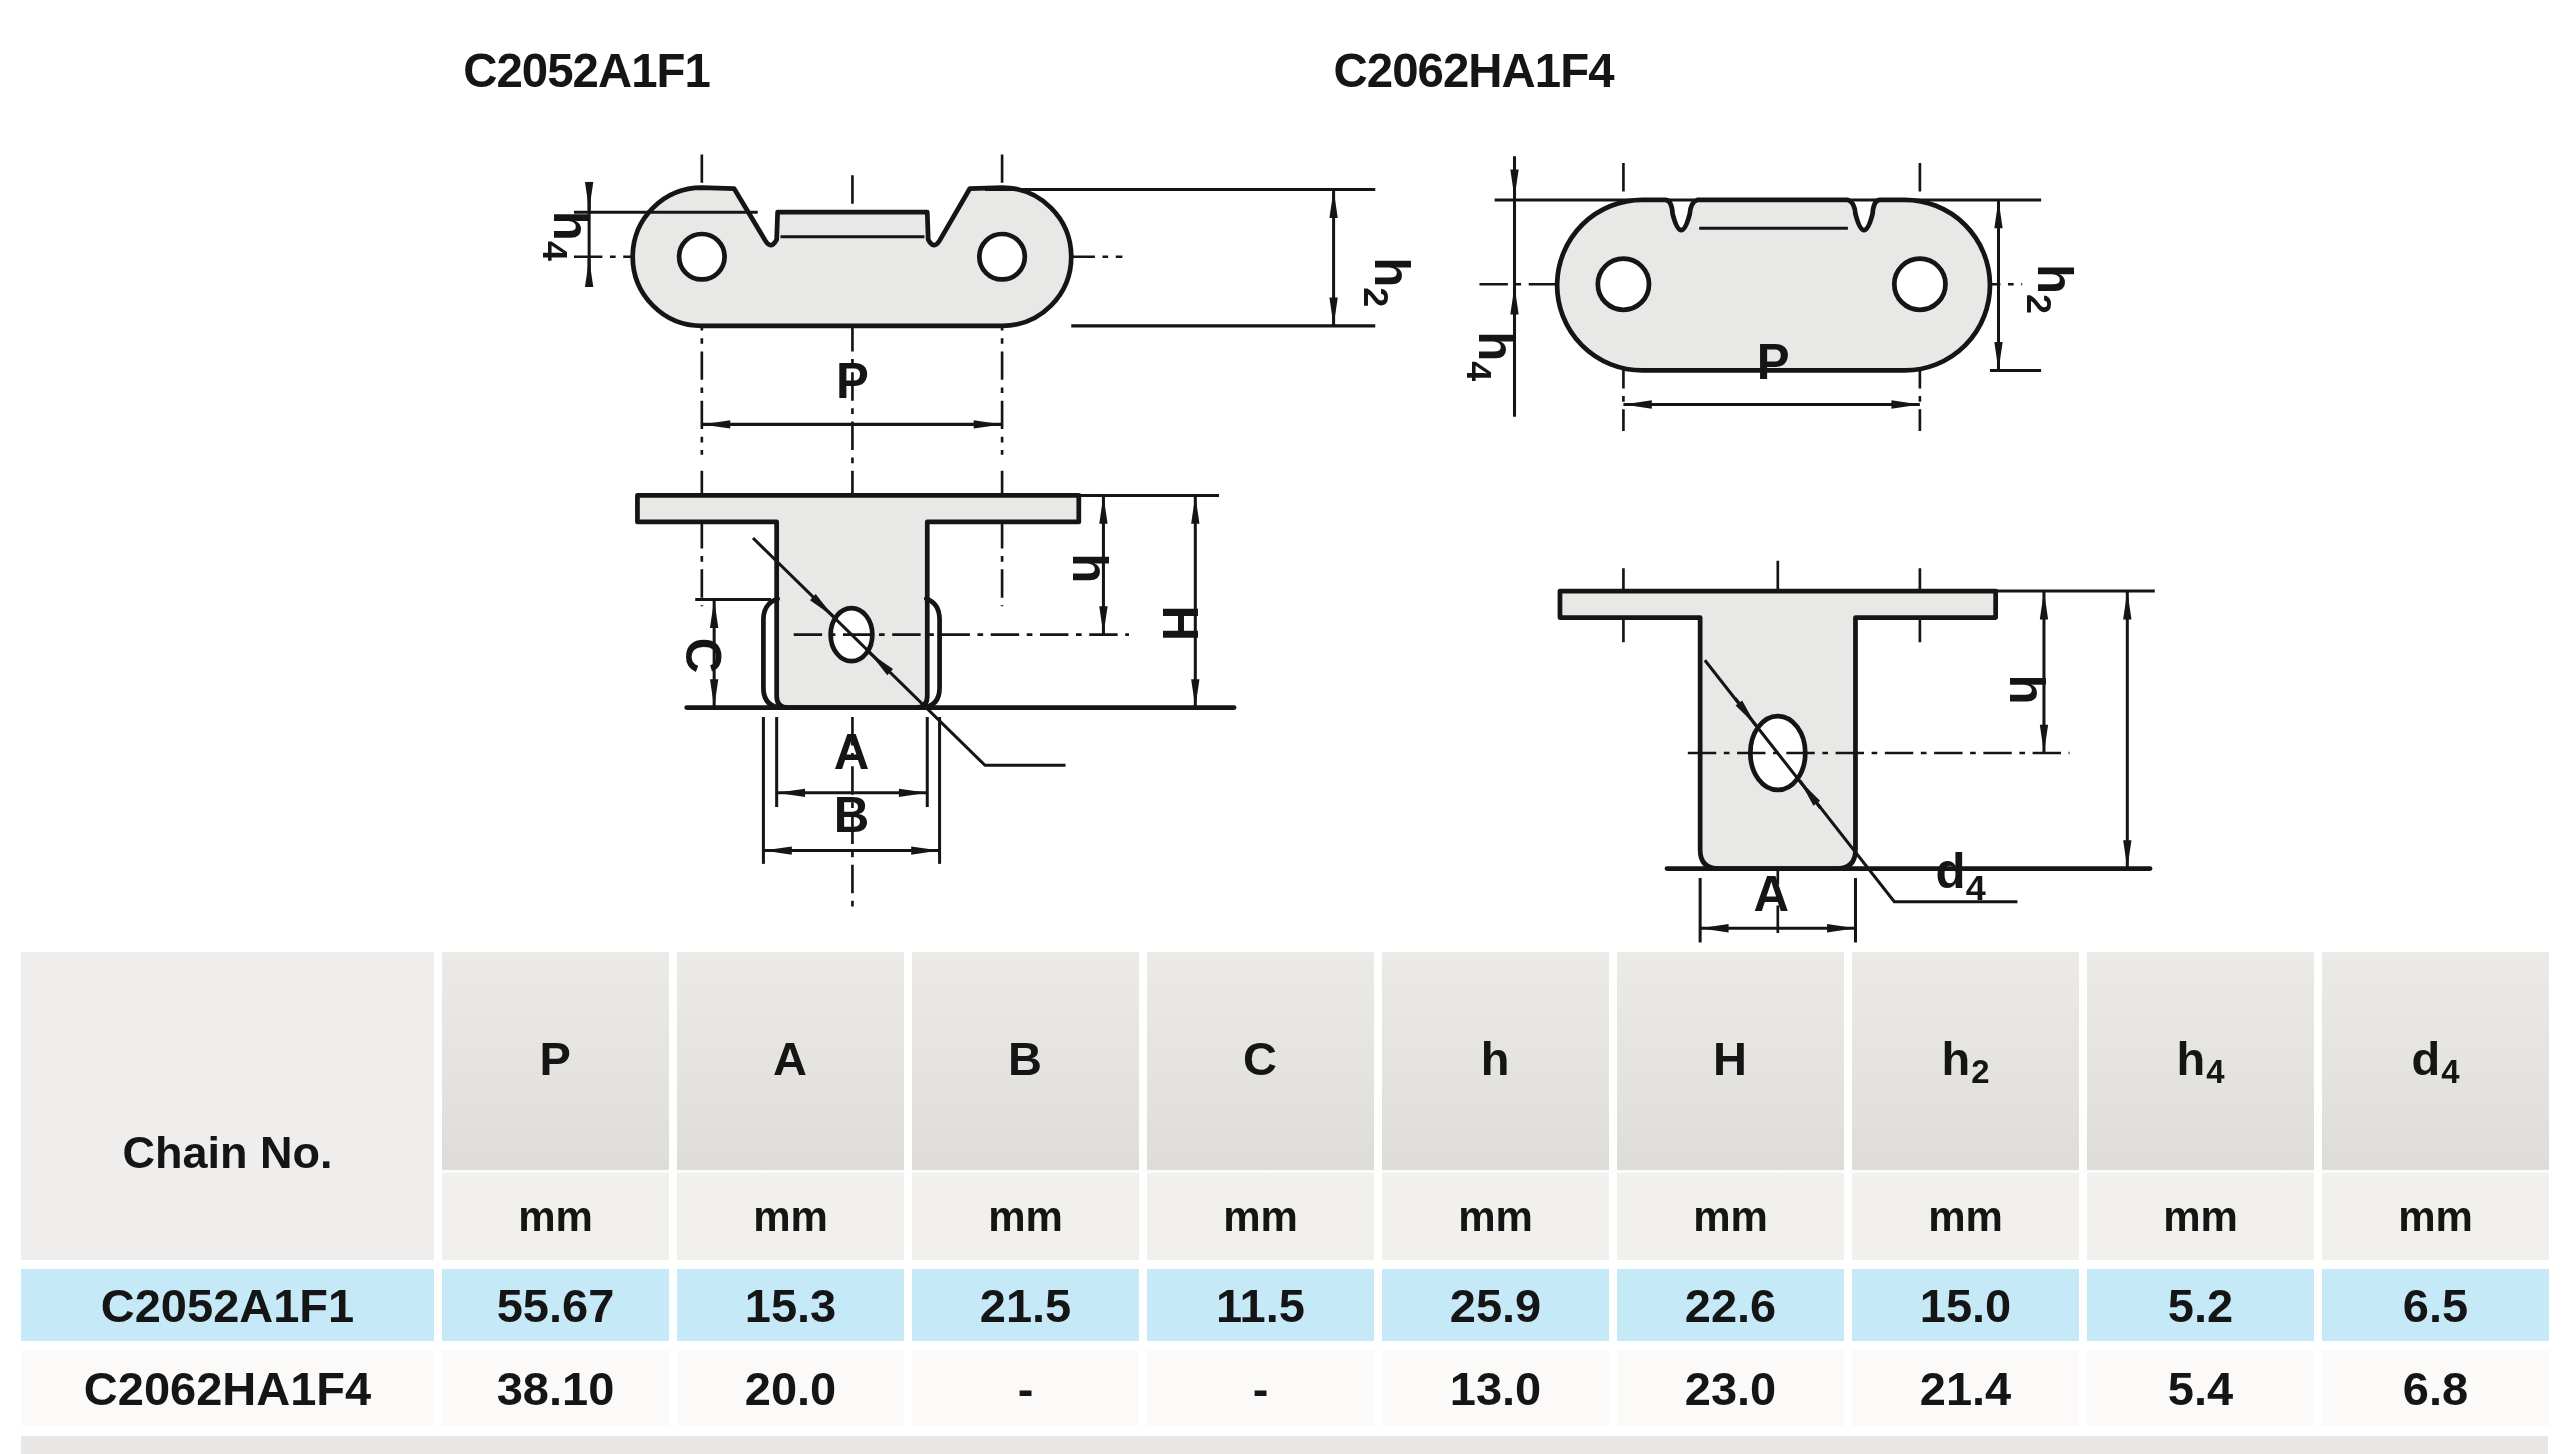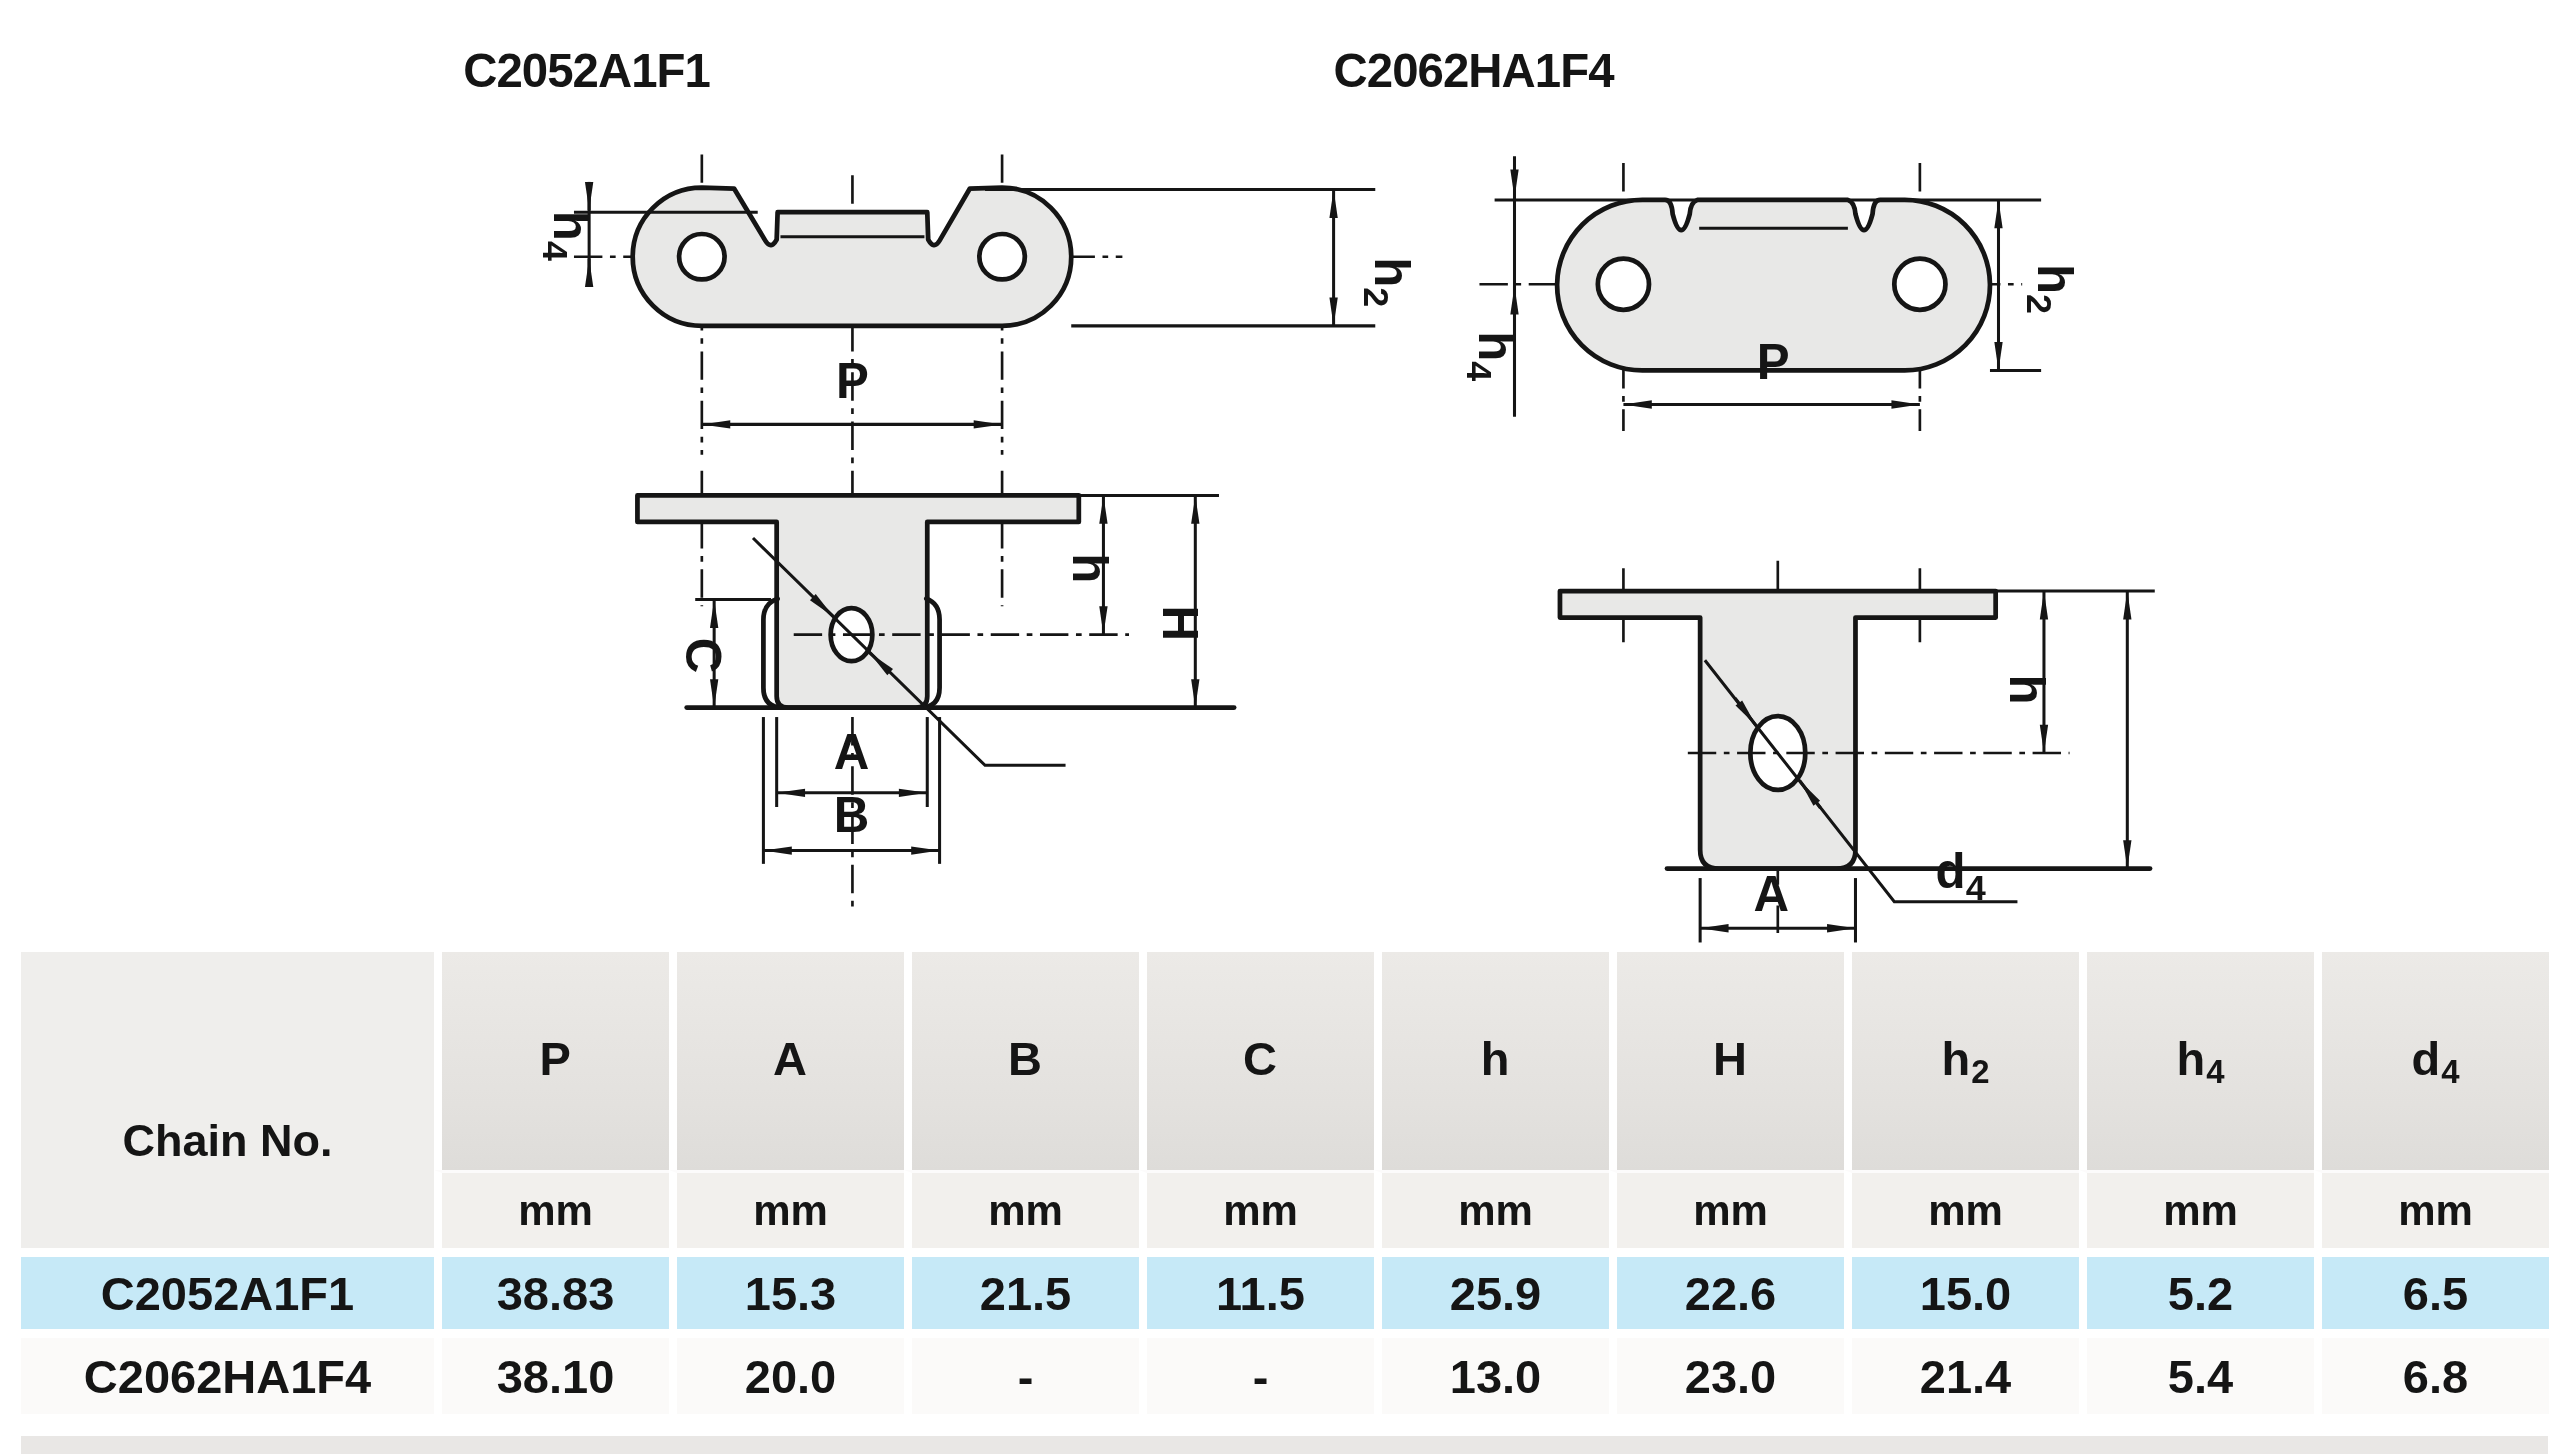--- a/index.html
+++ b/index.html
@@ -38,21 +38,21 @@
   
   #spec-table-wrap{position:absolute;left:21px;top:952px;width:2527px;}
   table{border-collapse:separate;border-spacing:0;table-layout:fixed;width:2527px;}
   col.c-chain{width:413px;}
   col.c-dim{width:235px;}
   th,td{text-align:center;vertical-align:middle;font-weight:600;overflow:hidden;}
   th{font-weight:600;}
   .sym-cell{height:218px;background:var(--header-bg);font-size:47px;
             background:linear-gradient(180deg,#eceae7 0%,#e3e1de 70%,#dedcd9 100%);}
   .chain-header-cell{background:var(--chain-header-bg);font-size:44px;vertical-align:bottom;padding-bottom:81px;}
-  .unit-cell{height:78px;background:var(--unit-bg);font-size:42px;border-top:3.8px solid rgba(255,255,255,0.75);}
+  .unit-cell{height:90px;background:var(--unit-bg);font-size:42px;border-top:3.8px solid rgba(255,255,255,0.75);}
   .gapL{border-left:8.5px solid var(--table-gap);}
   tr.row-1 td{height:81px;background:var(--row-highlight-bg);border-top:9.5px solid var(--table-gap);font-size:47px;}
   tr.row-2 td{height:85px;background:var(--row-bg);border-top:9.5px solid var(--table-gap);font-size:47px;}
   td.chain-cell,th.chain-header-cell{font-size:45px;text-align:center;}
   sub.hsub{font-size:0.70em;vertical-align:-0.22em;margin-left:0.9px;font-weight:600;}
   #bottom-strip{position:absolute;left:21px;top:1436px;width:2527px;height:19px;background:var(--bottom-strip-bg);}
 </style>
 </head>
 <body>
 
@@ -290,21 +290,21 @@
         <th class="unit-cell gapL">mm</th>
         <th class="unit-cell gapL">mm</th>
         <th class="unit-cell gapL">mm</th>
         <th class="unit-cell gapL">mm</th>
         <th class="unit-cell gapL">mm</th>
       </tr>
     </thead>
     <tbody>
       <tr class="row-1">
         <td class="chain-cell">C2052A1F1</td>
-        <td class="gapL">38.83</td>
+        <td class="gapL">55.67</td>
         <td class="gapL">15.3</td>
         <td class="gapL">21.5</td>
         <td class="gapL">11.5</td>
         <td class="gapL">25.9</td>
         <td class="gapL">22.6</td>
         <td class="gapL">15.0</td>
         <td class="gapL">5.2</td>
         <td class="gapL">6.5</td>
       </tr>
       <tr class="row-2">

